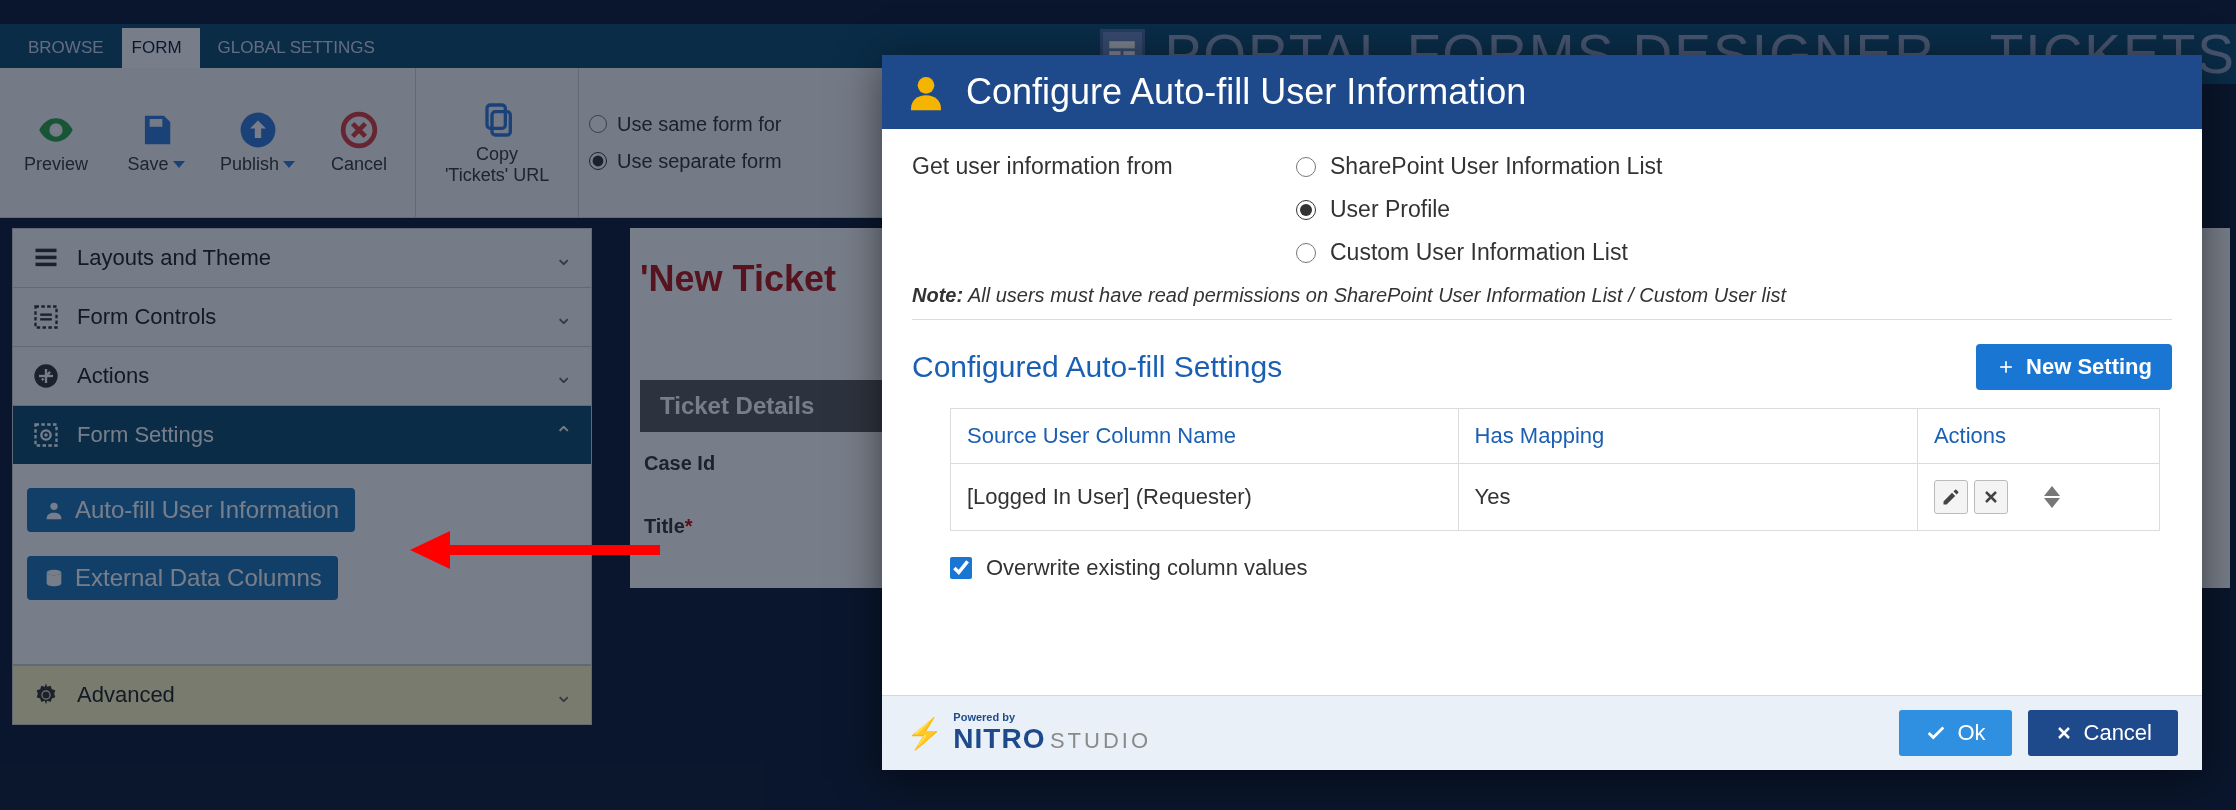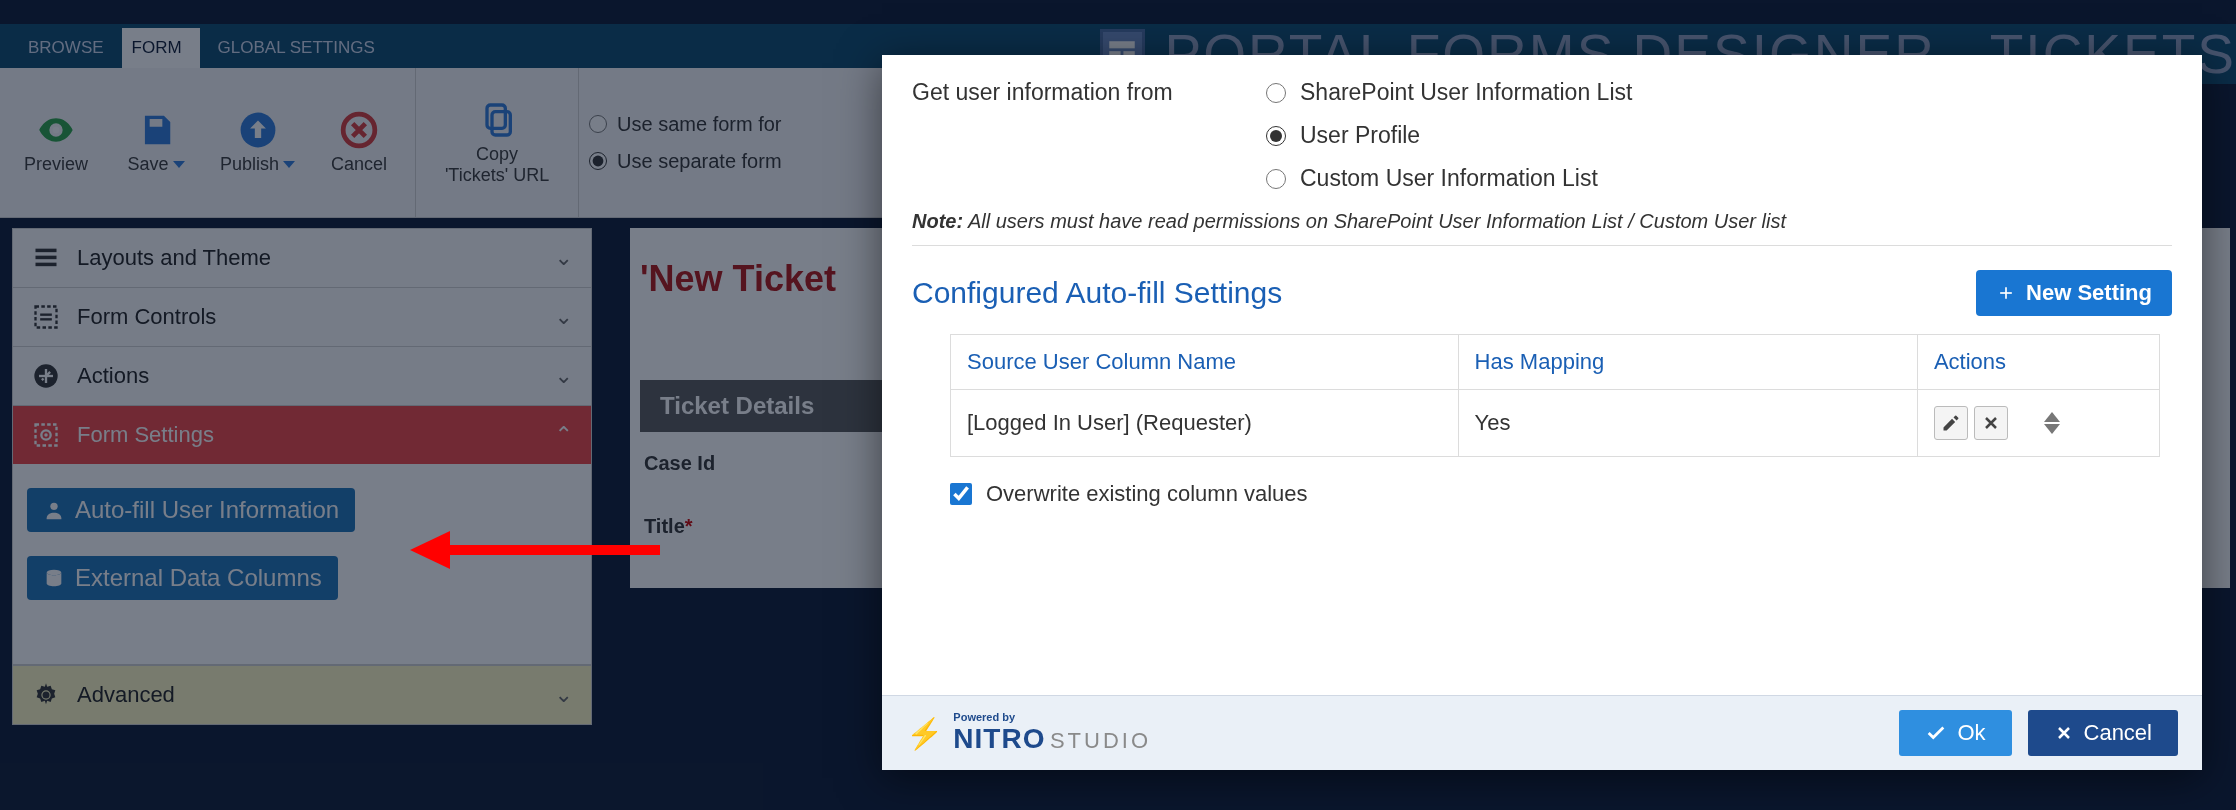--- a/index.html
+++ b/index.html
@@ -125,21 +125,21 @@
       color: #222;
       cursor: pointer;
     }
     .acc-item:last-child { border-bottom:1px solid #d0d0d0; }
     .acc-item .chev {
       margin-left: auto;
       font-size: 22px;
       color: #666;
     }
     .acc-item.active {
-      background: #ef4444;
+      background: #0c4a6e;
       color: #fff;
     }
     .acc-item.active .chev { color:#fff; }
     .acc-icon { width:30px; height:30px; display:flex;align-items:center;justify-content:center; }
 
     .sub-area {
       background: #fff;
       border:1px solid #d0d0d0;
       border-top:none;
       padding: 24px 14px 40px 14px;
@@ -219,21 +219,21 @@
     }
     .modal-header .user-ico{ width:40px;height:40px; }
 
     .modal-body {
       padding: 24px 30px 10px 30px;
       flex:1;
       overflow:auto;
     }
     .form-row {
       display:flex; align-items:flex-start;
-      gap:34px;
+      gap:64px;
       font-size:23px;
       color:#333;
       margin-bottom:8px;
     }
     .form-row .lbl { width:320px; flex-shrink:0; }
     .radio-stack { display:flex; flex-direction:column; gap:16px; }
     .radio-stack label{display:flex;align-items:center;gap:14px;font-size:23px;}
     .radio-stack input[type=radio]{width:20px;height:20px;accent-color:#333;}
 
     .note {
@@ -498,20 +498,27 @@
 </div>
 
 <div class="overlay"></div>
 
 <svg class="red-arrow" width="260" height="50">
   <line x1="250" y1="25" x2="30" y2="25" stroke="#ff0000" stroke-width="10"></line>
   <polygon points="0,25 40,6 40,44" fill="#ff0000"></polygon>
 </svg>
 
 <div class="modal">
+  <div class="modal-header">
+    <svg class="user-ico" viewBox="0 0 24 24">
+        <circle cx="12" cy="8" r="5" fill="#f5b400"></circle>
+        <path fill="#f5b400" d="M3 22c0-5 4-8 9-8s9 3 9 8v1H3v-1z"></path>
+      </svg>
+    <span>Configure Auto-fill User Information</span>
+  </div>
 
   <div class="modal-body">
     <div class="form-row">
       <div class="lbl">Get user information from</div>
       <div class="radio-stack">
         <label>
             <input type="radio" name="src" style="">
             <span>SharePoint User Information List</span>
           </label>
         <label>

